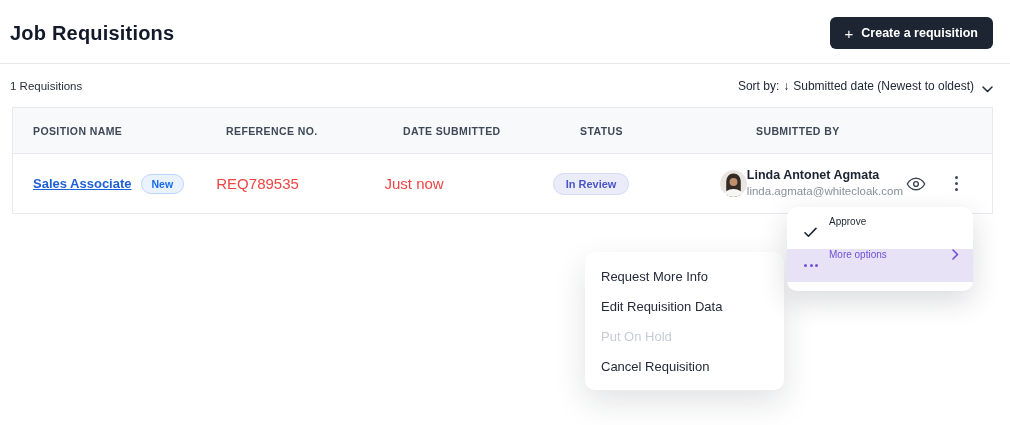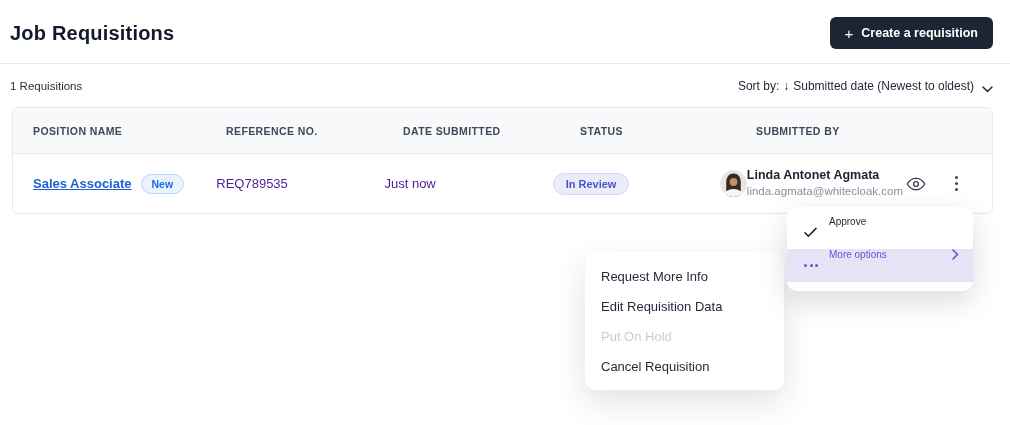--- a/index.html
+++ b/index.html
@@ -41,21 +41,21 @@
     display: inline-flex; align-items: flex-end; gap: 4px;
     font-size: 12px; color: #222a38; cursor: pointer;
   }
   .sort-control .arrow { font-size: 12px; }
   .sort-control svg { margin-left: 4px; }
 
   
   .table-card {
     margin: 0 17px 0 12px;
     border: 1px solid #e7e9ee;
-    border-radius: 6px;
+    border-radius: 0;
     overflow: hidden;
     background: #fff;
   }
   .t-row { display: flex; align-items: center; }
   .t-head {
     background: #f8f9fb; height: 46px;
     border-bottom: 1px solid #e7e9ee;
   }
   .t-body { height: 59px; background: #fff; }
   .cell { padding-left: 18px; }
@@ -71,21 +71,21 @@
   .position-cell { display: flex; align-items: center; gap: 9px; }
   .position-link {
     color: #1d5fd6; font-size: 13px; font-weight: 700;
     text-decoration: underline; cursor: pointer;
   }
   .badge-new {
     font-size: 10.5px; font-weight: 700; color: #1a6ce8;
     background: #eaf2fd; border: 1px solid #bcd6f6;
     border-radius: 999px; padding: 3px 10px;
   }
-  .cell-text { font-size: 13px; color: #4c1d95; }
+  .cell-text { font-size: 15px; color: #ef4444; }
   .status-pill {
     display: inline-block;
     font-size: 11px; font-weight: 700; color: #4b55c8;
     background: #eaecfa; border: 1px solid #d6daf4;
     border-radius: 999px; padding: 4px 12px;
   }
   .submitter { display: flex; align-items: center; gap: 0; flex: 1; }
   .avatar { width: 27px; height: 27px; border-radius: 50%; flex: 0 0 auto; }
   .submitter-name { font-size: 12.5px; font-weight: 700; color: #1c2433; line-height: 1.25; }
   .submitter-email { font-size: 11.5px; color: #8a909c; line-height: 1.3; }

